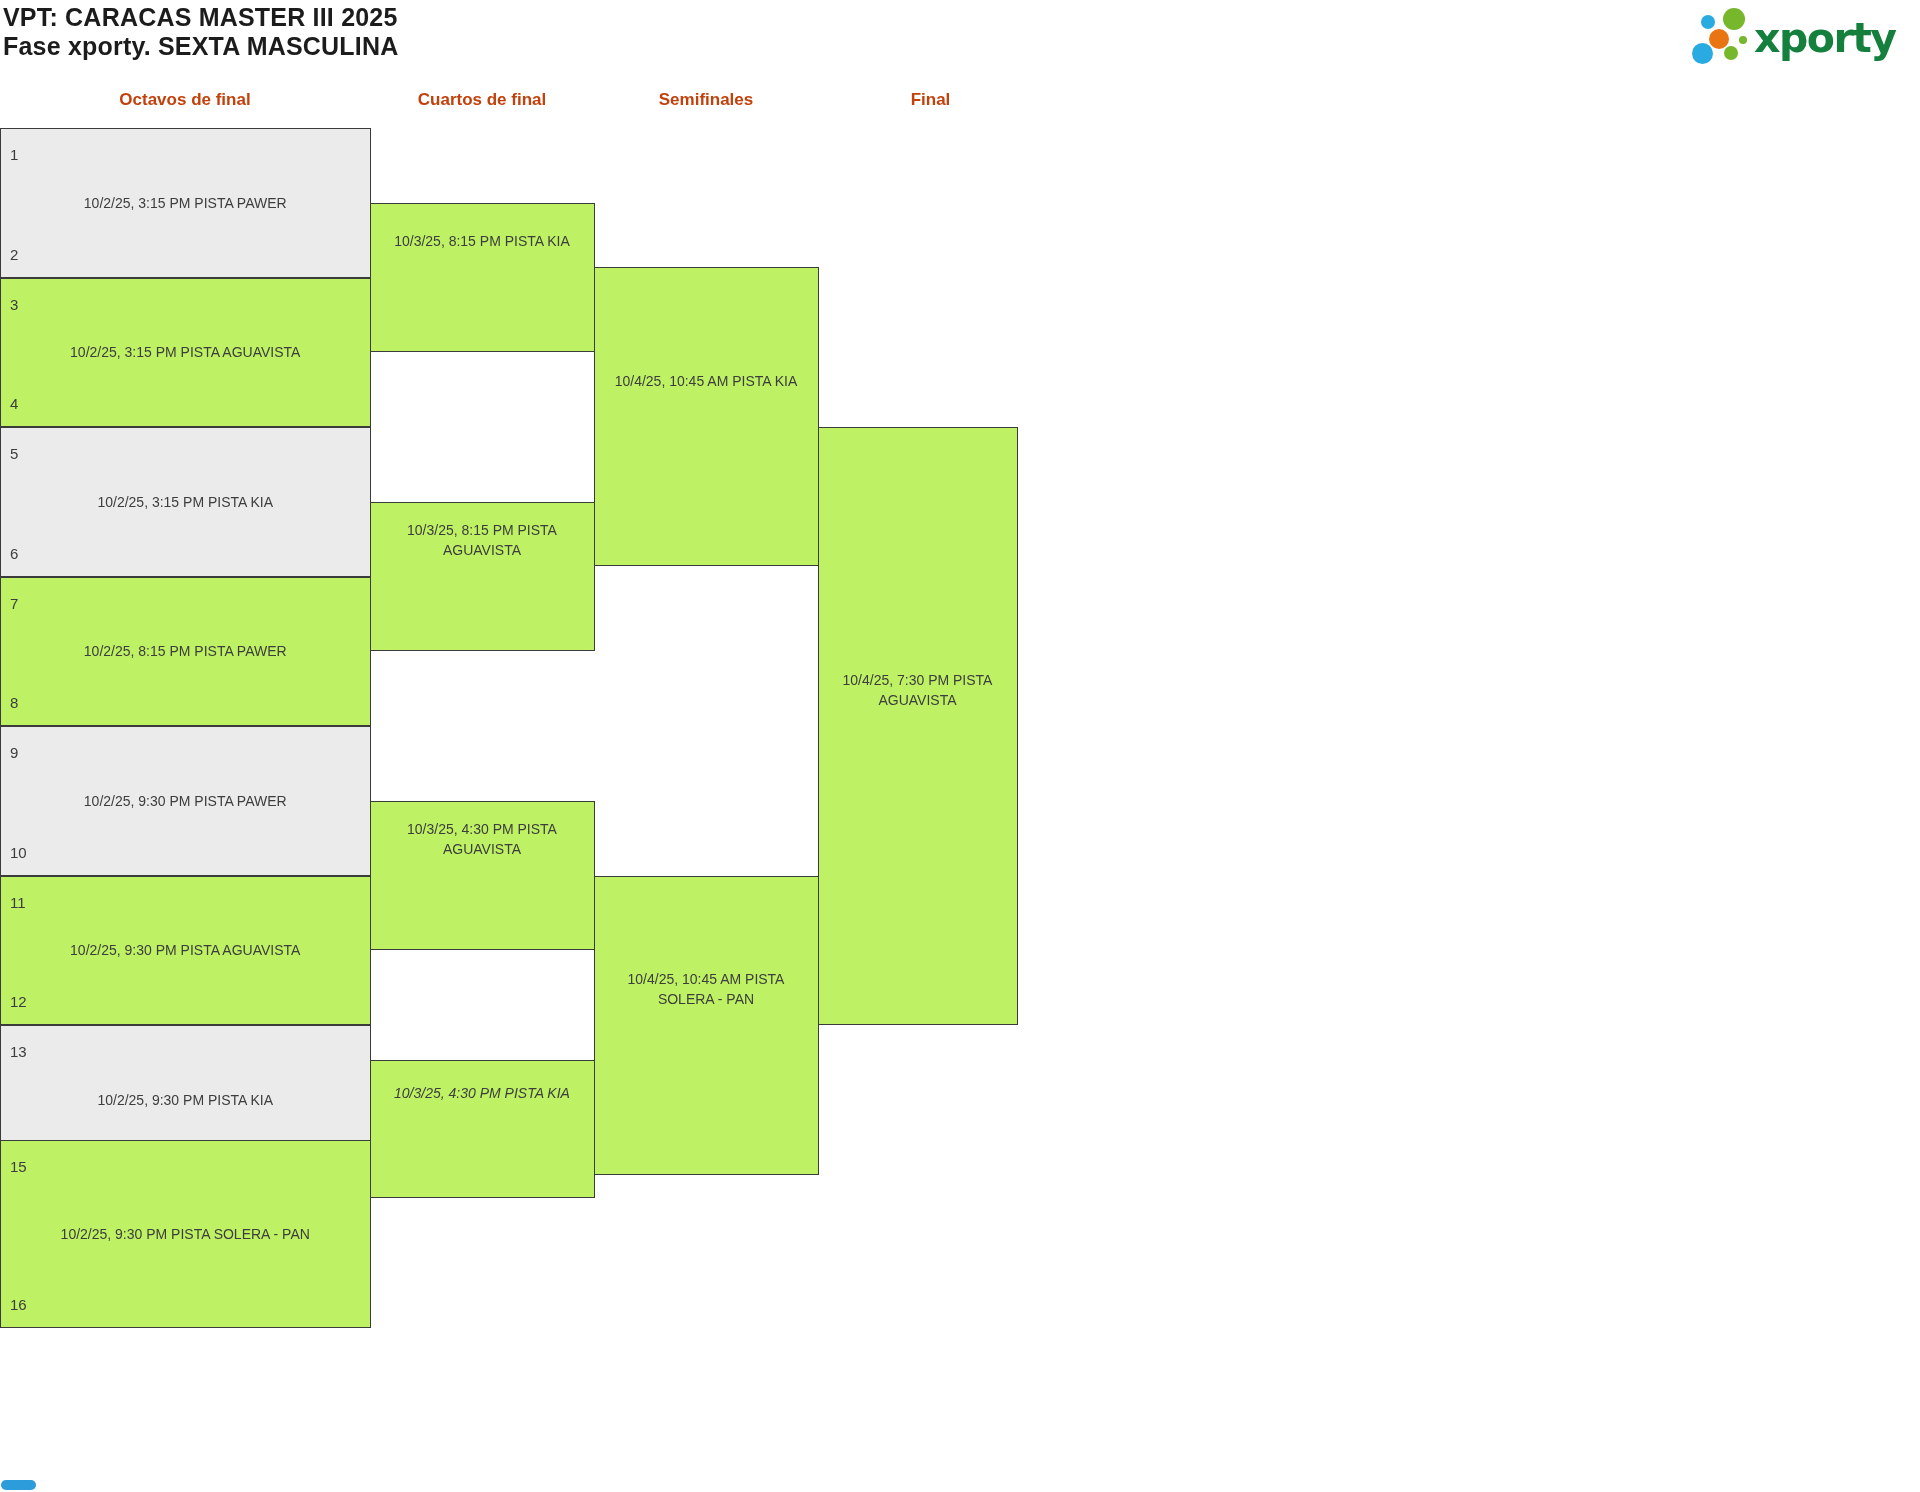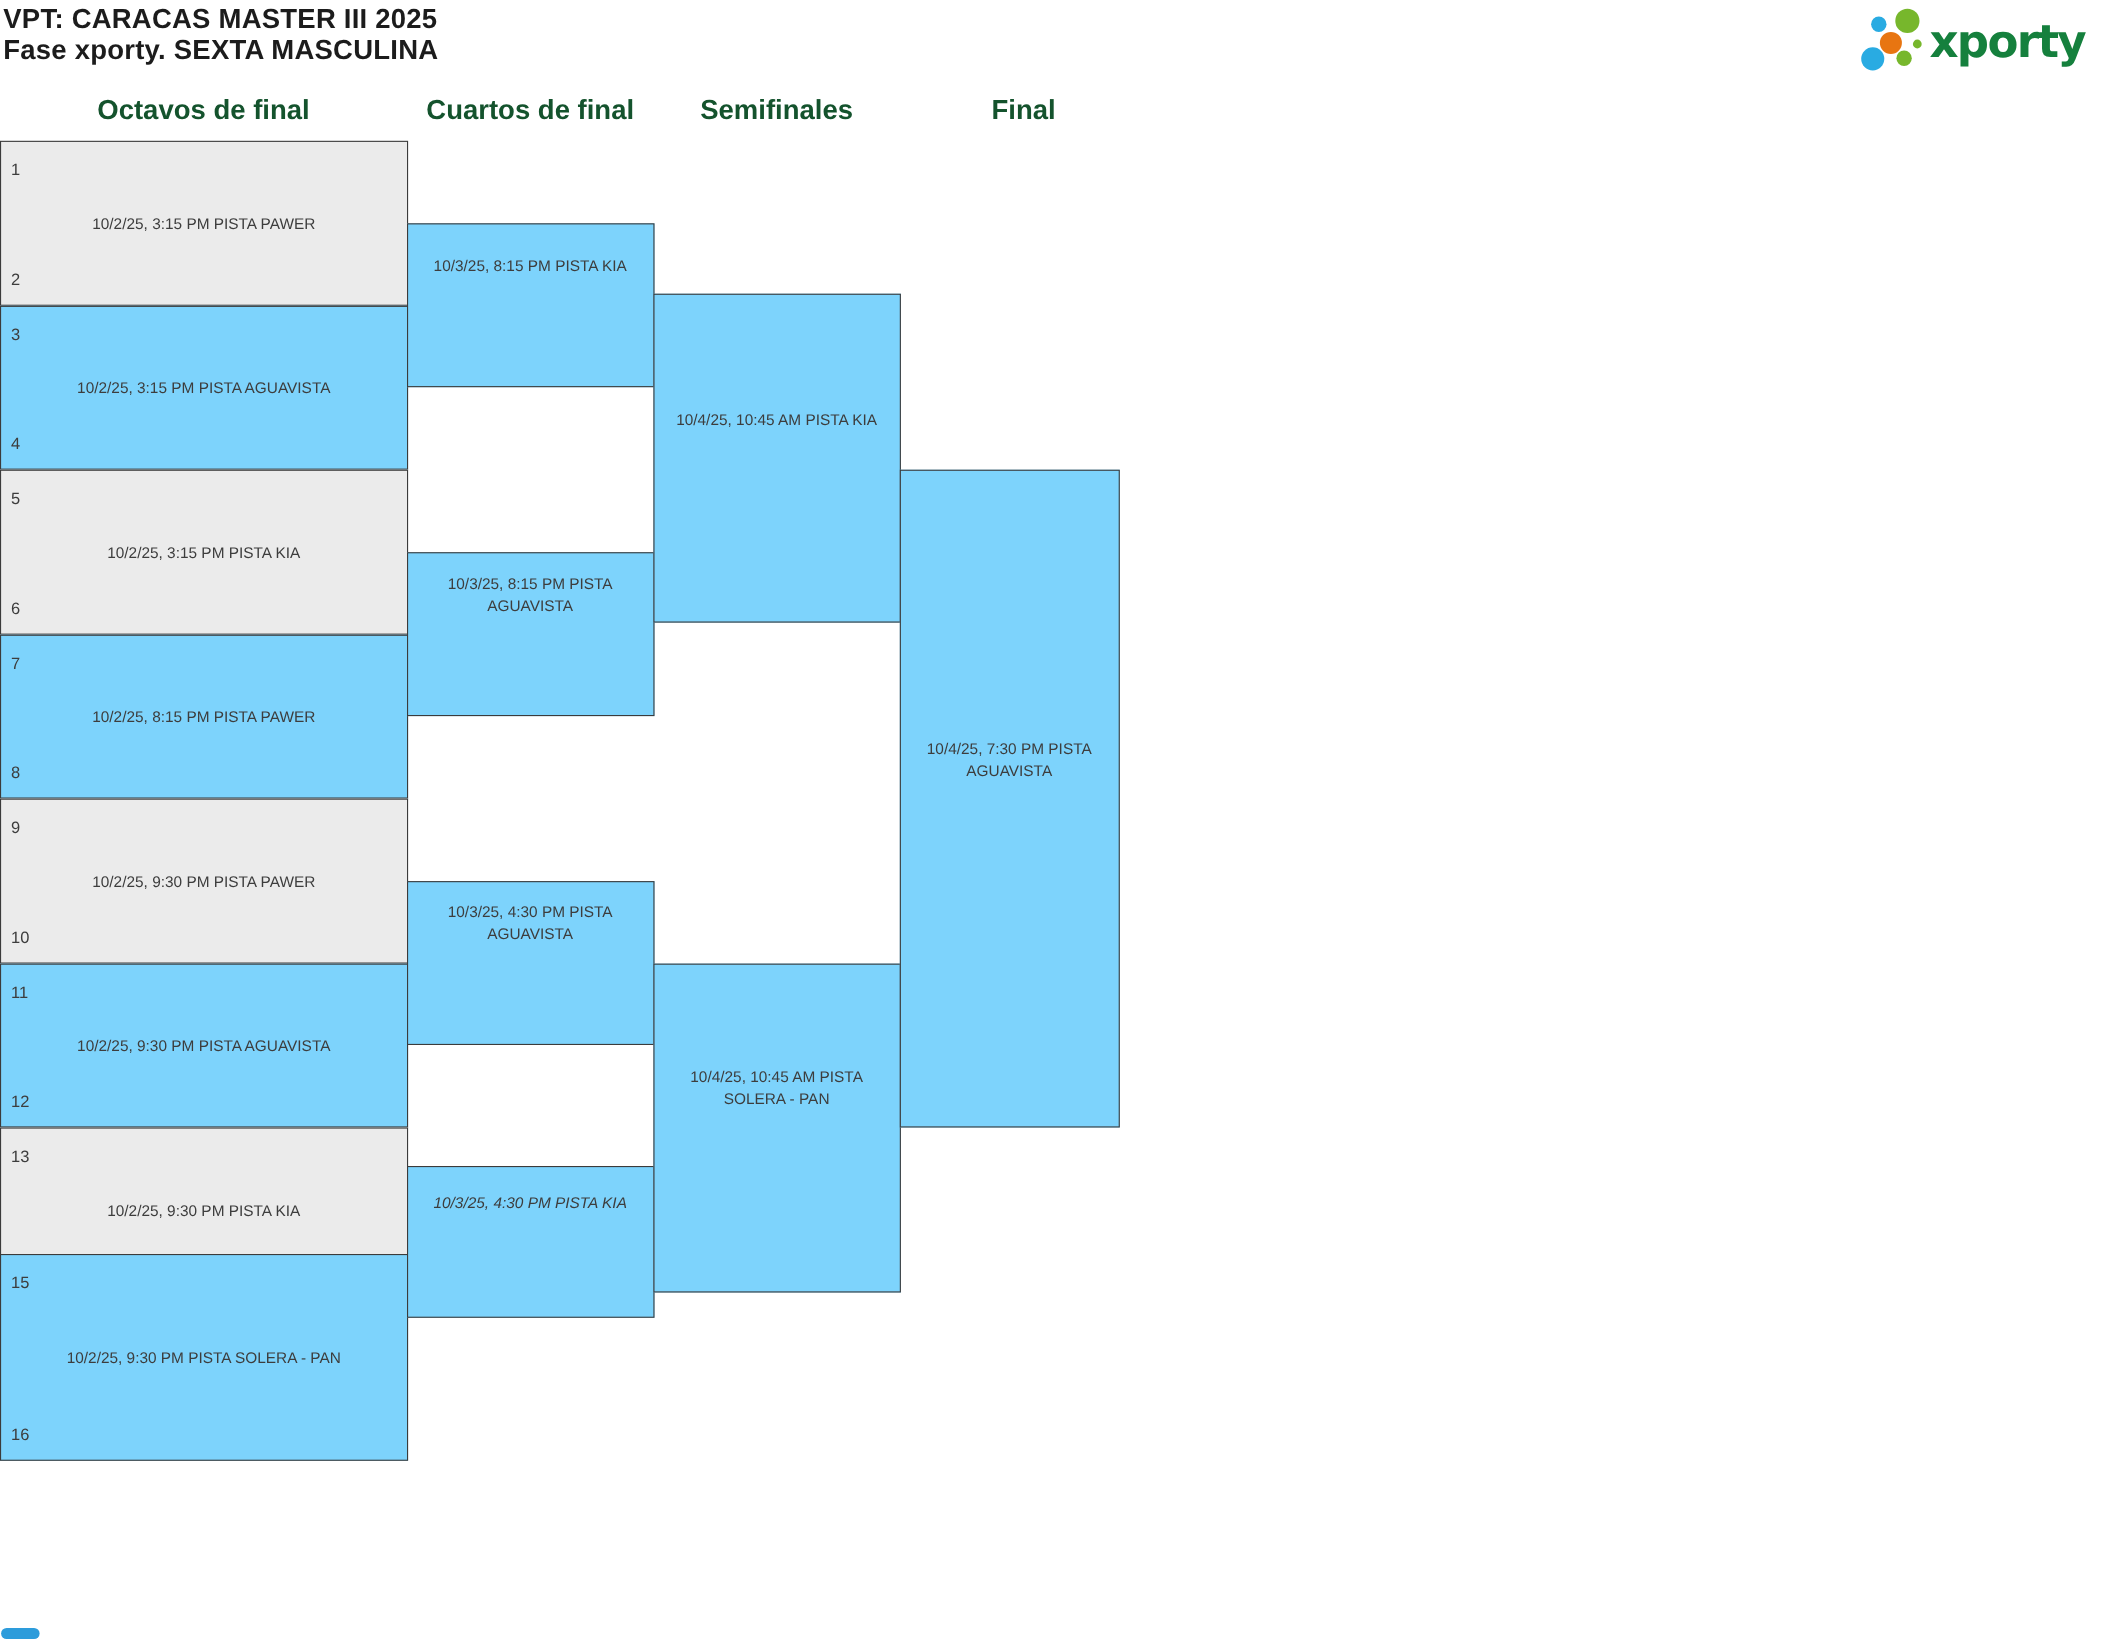--- a/index.html
+++ b/index.html
@@ -29,26 +29,26 @@
   .dot-green-tiny  { left:49px; top:32px; width:8px;  height:8px;  background:#77b72c; }
   .logo-text {
     position:absolute; left:64px; top:6px; font-size:41px; line-height:56px;
     font-weight:700; letter-spacing:-1.5px; color:#15803d;
     font-family:"DejaVu Sans", sans-serif;
   }
 
   
   .round-header {
     position:absolute; top:88px; height:24px; text-align:center;
-    font-size:25px; line-height:24px; font-weight:600; color:#14532d; white-space:nowrap;
+    font-size:17px; line-height:24px; font-weight:600; color:#c2410c; white-space:nowrap;
   }
 
   
   .box {
-    position:absolute; box-sizing:border-box; border:1px solid #3b3b3b; background:#7dd3fc;
+    position:absolute; box-sizing:border-box; border:1px solid #3b3b3b; background:#bef264;
   }
   .box.gray { background:#ebebeb; }
   .r1 { left:0px;     width:370.5px; }
   .r2 { left:369.5px; width:225px;  }
   .r3 { left:593.5px; width:225px;  }
   .r4 { left:817.5px; width:200px;  }
 
   .seed-top {
     position:absolute; top:16px; left:9px; font-size:15px; line-height:20px; color:#3d3d3d;
   }

